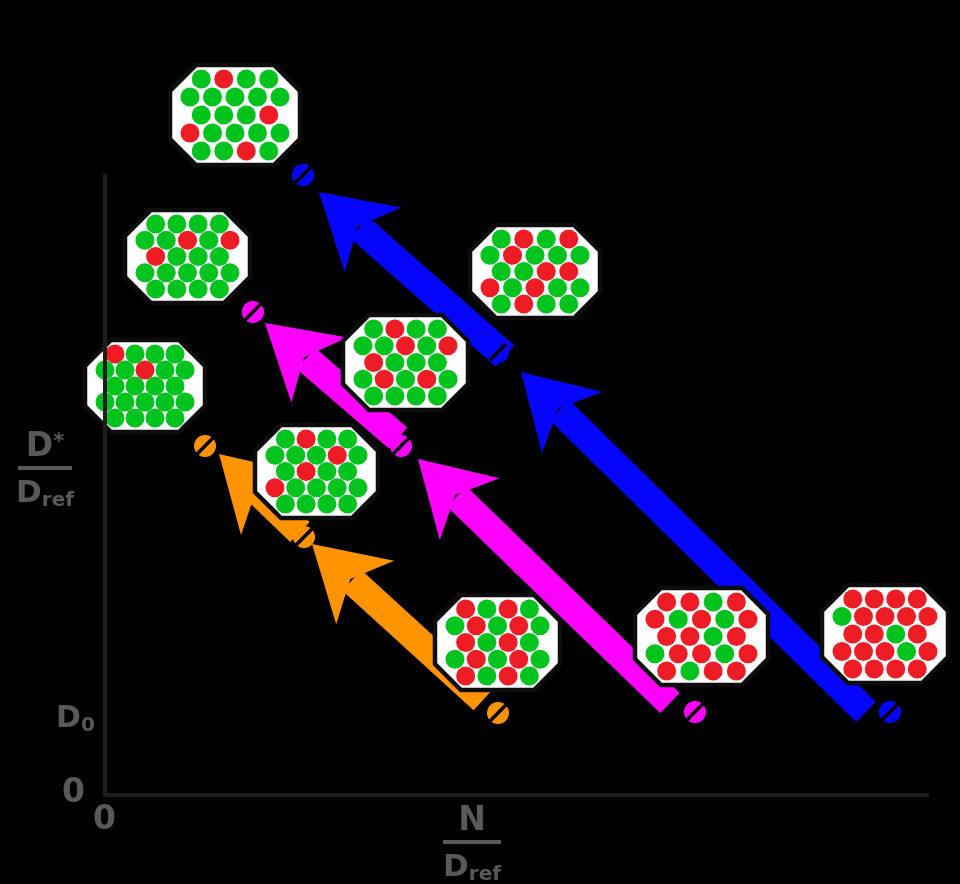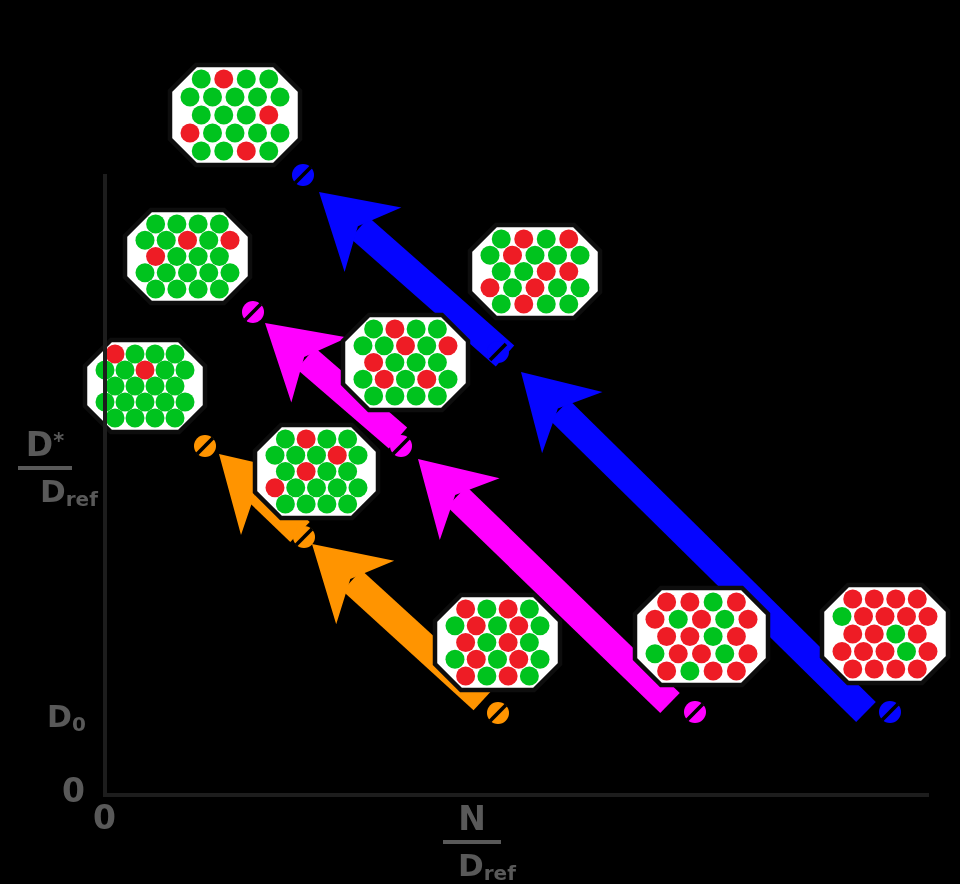--- a/index.html
+++ b/index.html
@@ -11,27 +11,27 @@
     font-family:"DejaVu Sans","Liberation Sans",sans-serif;
   }
   .axis-line{position:absolute;background:#1d1d1d;}
   .y-axis-line{left:103px;top:174px;width:4px;height:623px;}
   .x-axis-line{left:103px;top:793px;width:826px;height:4px;}
   .lbl{position:absolute;color:#595959;font-weight:600;line-height:1;}
   .frac{text-align:center;}
   .frac .num{font-size:33px;}
   .frac .num sup{font-size:21px;vertical-align:8px;}
   .frac .bar{height:4px;background:#595959;margin:5px auto 6px auto;}
-  .frac .den{font-size:31px;margin-left:24px;}
+  .frac .den{font-size:31px;}
   .frac .den sub{font-size:20px;vertical-align:-4px;}
   .y-frac{left:16px;top:428px;width:58px;}
   .y-frac .bar{width:54px;}
   .x-frac{left:434px;top:802px;width:76px;}
   .x-frac .bar{width:58px;}
-  .d0-lbl{left:47px;top:702px;font-size:30px;}
+  .d0-lbl{left:56px;top:702px;font-size:30px;}
   .d0-lbl sub{font-size:20px;vertical-align:-4px;}
   .origin-y{left:62px;top:774px;font-size:33px;}
   .origin-x{left:93px;top:801px;font-size:33px;}
   svg{position:absolute;left:0;top:0;}
 </style>
 </head>
 <body>
 
 <div class="figure-root">
 

